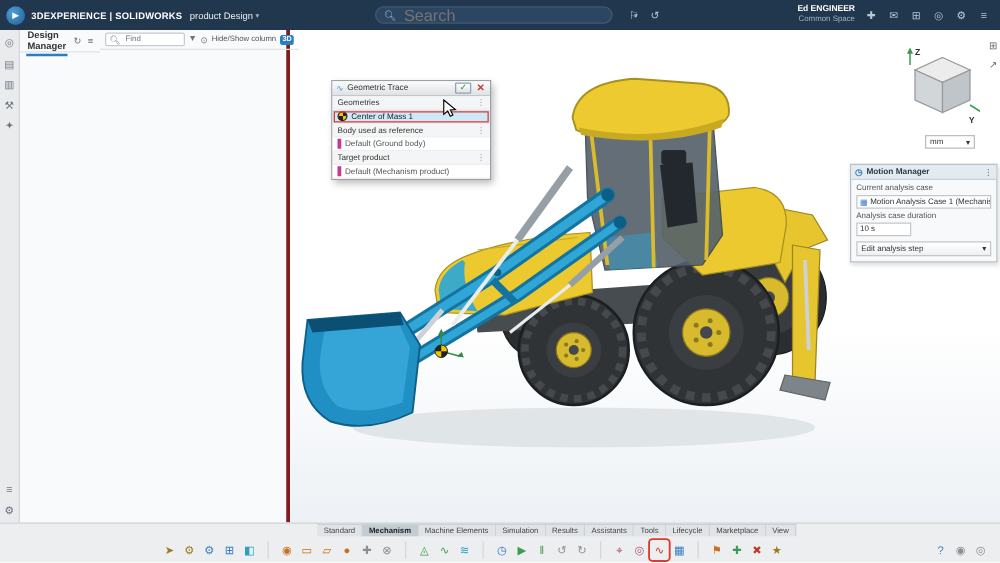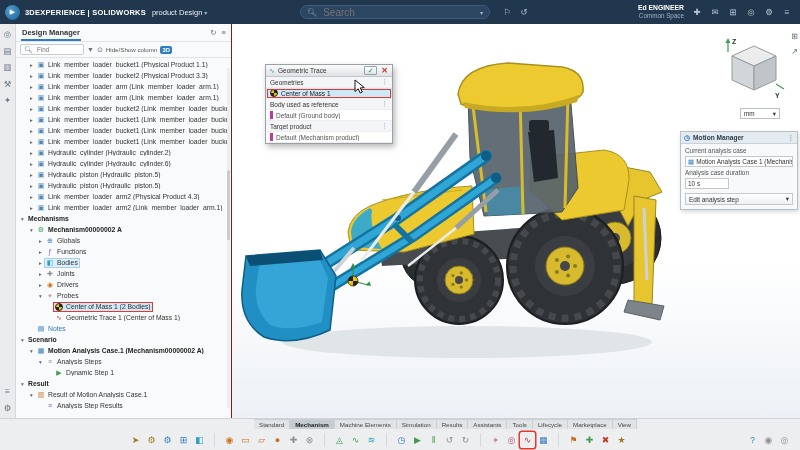--- a/index.html
+++ b/index.html
@@ -9,40 +9,40 @@
   
   .topbar{position:absolute;left:0;top:0;width:800px;height:24px;background:#20374e;
     display:flex;align-items:center;color:#cfd8e0;font-size:8px;z-index:50;}
   .logo{width:15px;height:15px;border-radius:50%;background:radial-gradient(circle at 35% 35%,#4f9fd4,#1d5d94);
     margin:0 5px 0 5px;display:flex;align-items:center;justify-content:center;color:#fff;font-size:7px;}
   .brand{color:#fff;font-weight:bold;font-size:7.5px;letter-spacing:.2px;white-space:nowrap;}
   .appname{color:#e8eef4;font-size:7.5px;margin-left:6px;white-space:nowrap;}
   .chev{font-size:6px;color:#9fb3c8;margin-left:2px;}
   .search{position:absolute;left:300px;top:5px;width:190px;height:14px;border-radius:7px;
     background:#2c4560;border:1px solid #3e5a78;display:flex;align-items:center;padding:0 6px;gap:4px;}
-  .search input{flex:1;background:transparent;border:none;outline:none;color:#cfd8e0;font-size:10px;
+  .search input{flex:1;background:transparent;border:none;outline:none;color:#cfd8e0;font-size:13px;
     font-family:"Liberation Sans",sans-serif;}
   .search .mag{color:#9fb3c8;font-size:8px;}
   .tb-ic{width:14px;text-align:center;font-size:8.5px;color:#b9c7d4;}
   .tb-left-ics{display:flex;gap:3px;margin-left:4px;}
   .userblock{margin-left:auto;display:flex;flex-direction:column;align-items:flex-end;line-height:1.15;margin-right:6px;}
   .uname{color:#fff;font-size:6.8px;font-weight:bold;}
   .uspace{color:#9fb3c8;font-size:6.3px;}
   .tb-right-ics{display:flex;gap:4px;margin-right:6px;}
 
   
   .leftstrip{position:absolute;left:0;top:24px;width:16px;bottom:32px;background:#e9ebed;
     border-right:1px solid #d5d8da;display:flex;flex-direction:column;align-items:center;
     padding:6px 0 6px 0;gap:8px;z-index:40;}
   .strip-ic{font-size:8.5px;color:#6a7680;line-height:1;}
   .strip-spacer{flex:1;}
 
   
   .leftpanel{position:absolute;left:16px;top:24px;width:216px;bottom:32px;background:#f9fafb;
-    border-right:1px solid #7f1d1d;display:flex;flex-direction:column;z-index:40;}
+    border-right:3px solid #7f1d1d;display:flex;z-index:40;}
   .panel-head{height:18px;display:flex;align-items:center;padding:0 5px;gap:5px;
     border-bottom:1px solid #e0e3e5;font-size:7.5px;color:#333;}
   .panel-title{font-weight:bold;border-bottom:2px solid #2d7dc1;padding:3px 1px 2px 1px;}
   .ph-ic{margin-left:auto;color:#6a7680;font-size:7.5px;}
   .ph-ic2{color:#6a7680;font-size:7.5px;}
   .panel-search{height:16px;display:flex;align-items:center;gap:3px;padding:0 4px;
     border-bottom:1px solid #e0e3e5;}
   .find-box{width:64px;height:11px;border:1px solid #c8ccd0;background:#fff;border-radius:2px;
     display:flex;align-items:center;padding:0 3px;gap:2px;}
   .find-box input{width:100%;border:none;outline:none;font-size:6.3px;color:#666;background:transparent;

